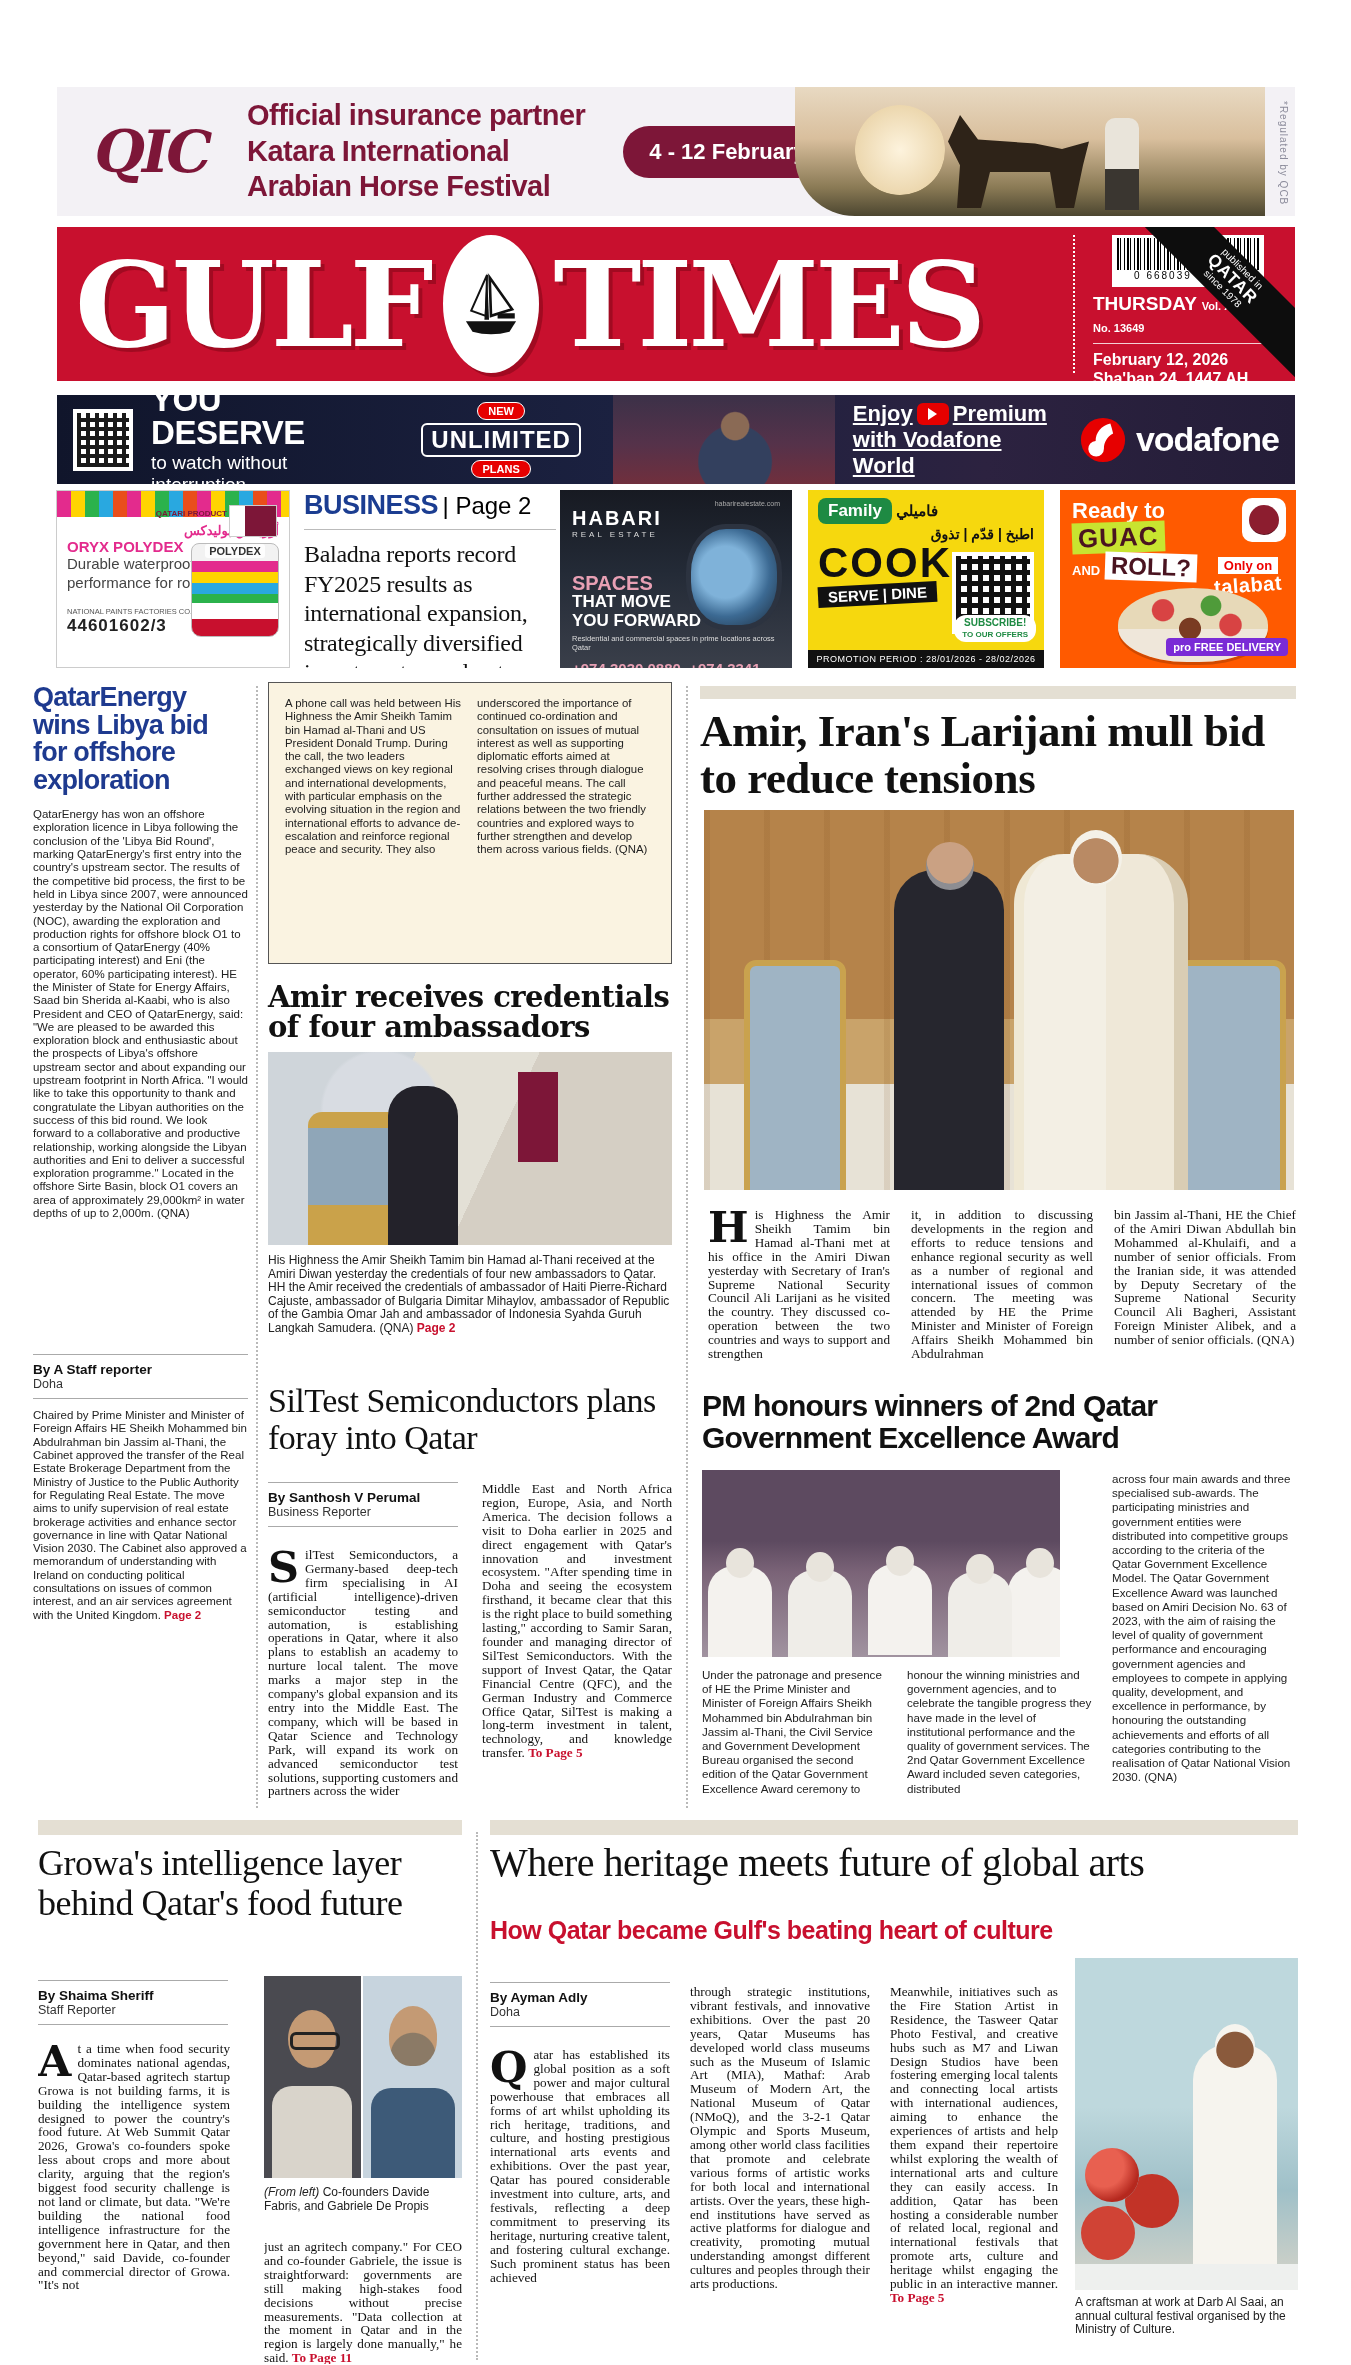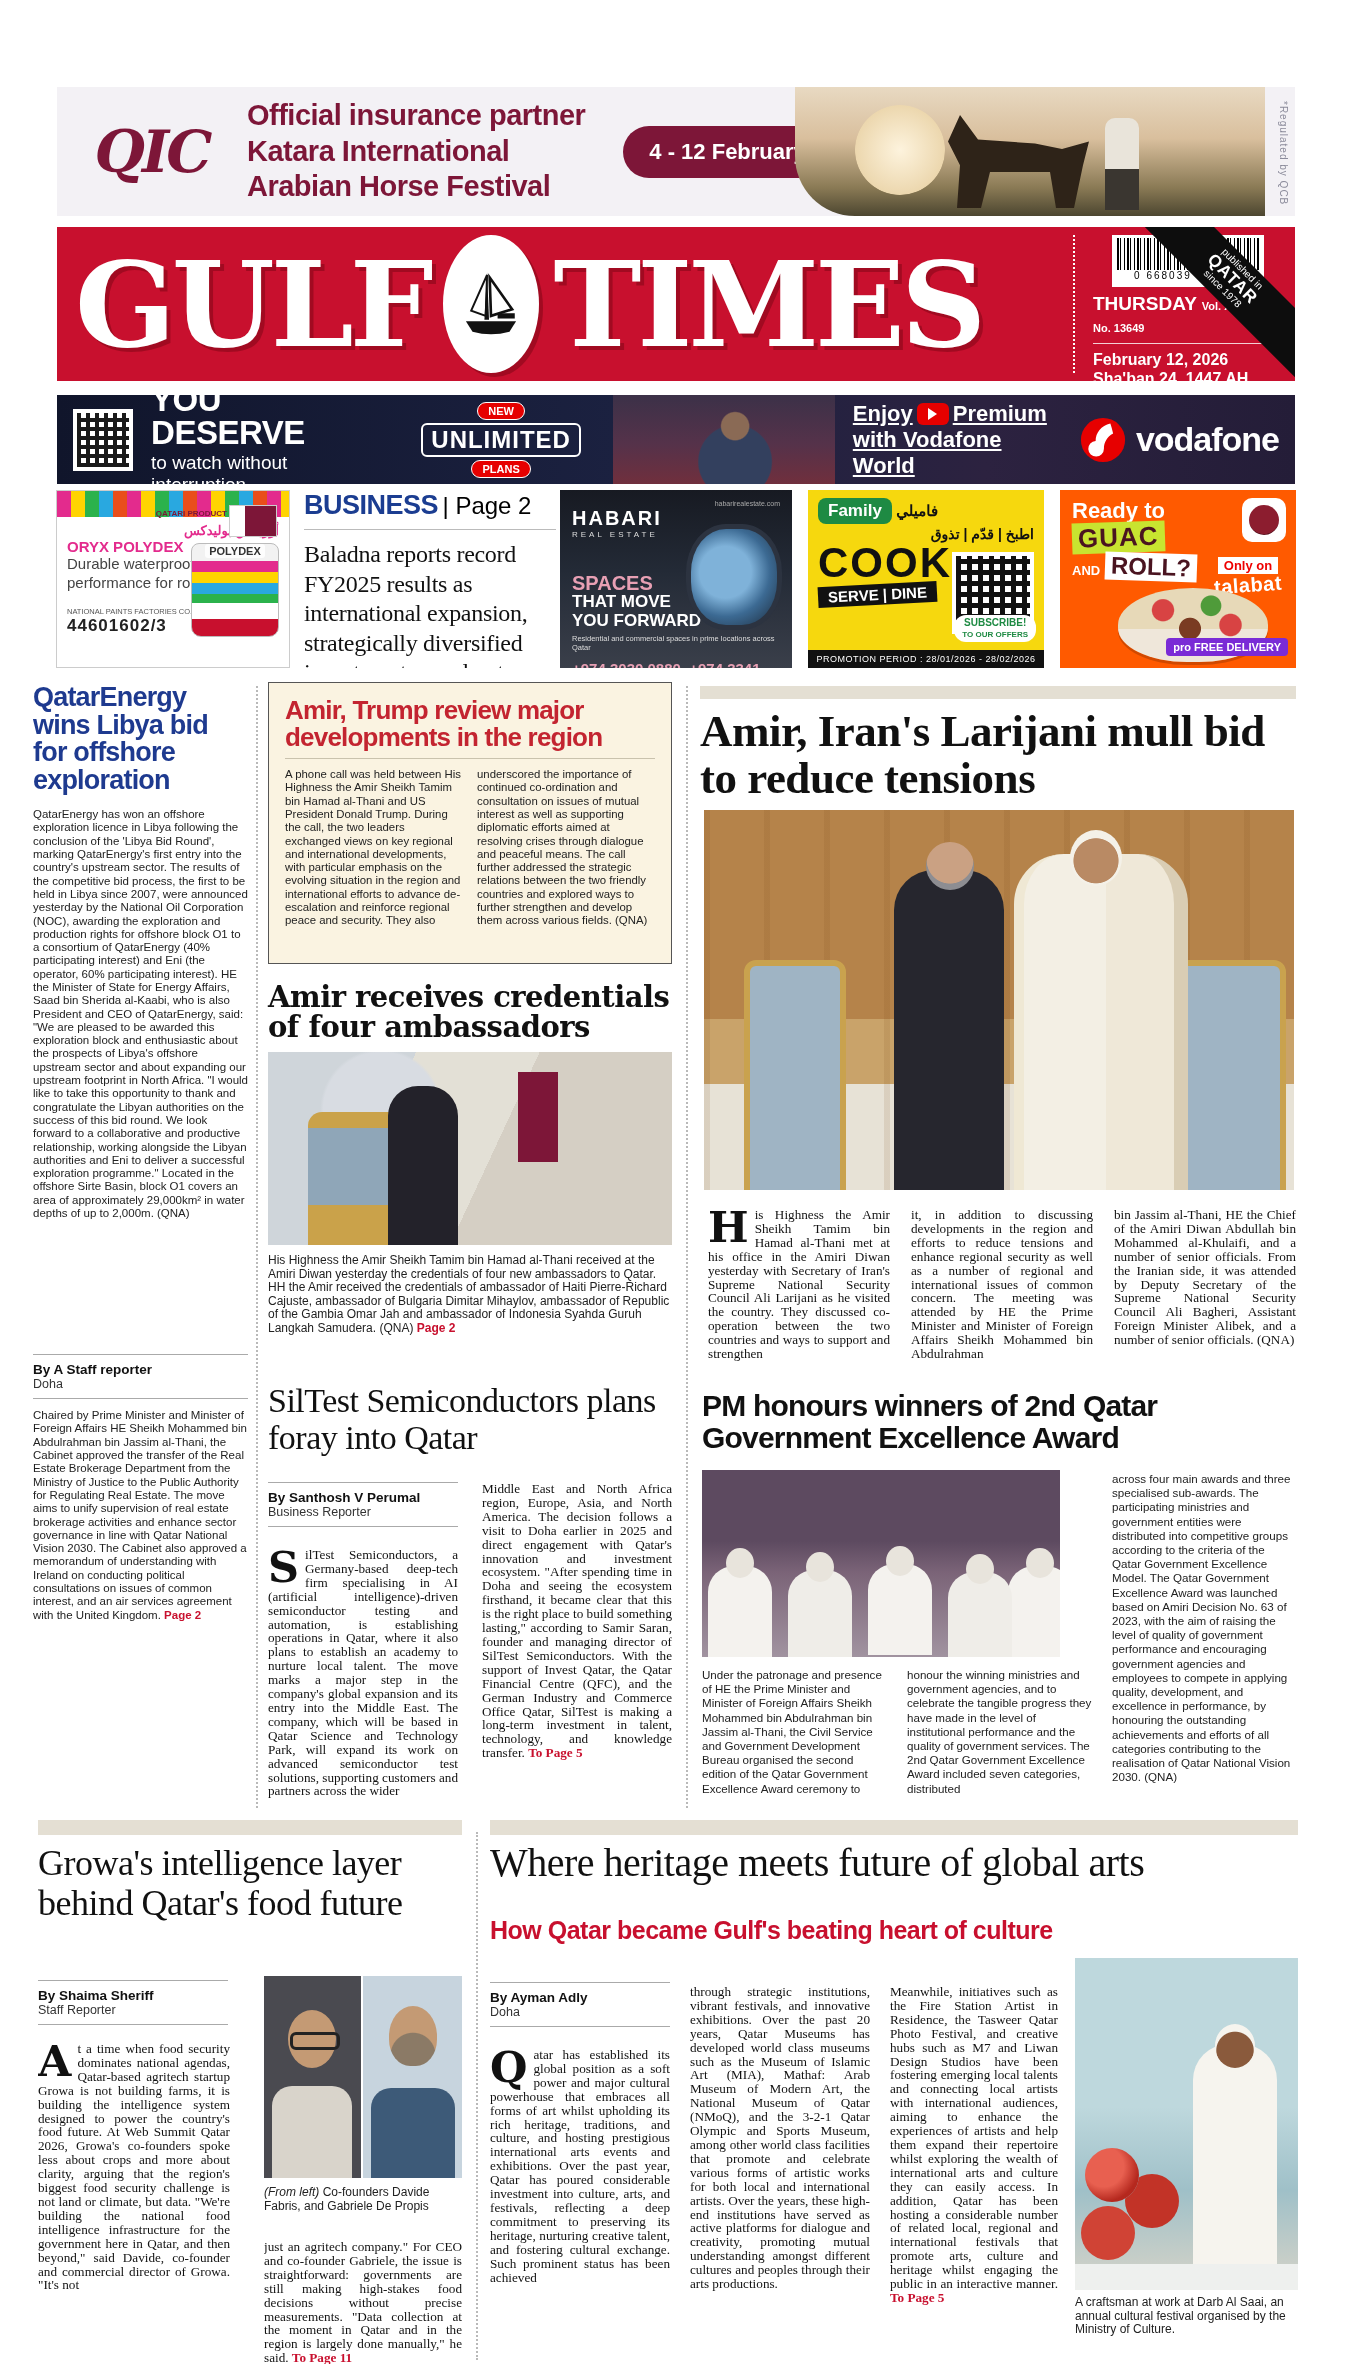--- a/index.html
+++ b/index.html
@@ -299,21 +299,20 @@
       <div class="byl-n">By A Staff reporter</div>
       <div class="byl-r">Doha</div>
     </div>
     <p class="body-s" style="margin:10px 0 0;"><span>Chaired by Prime Minister and Minister of Foreign Affairs HE Sheikh Mohammed bin Abdulrahman bin Jassim al-Thani, the Cabinet approved the transfer of the Real Estate Brokerage Department from the Ministry of Justice to the Public Authority for Regulating Real Estate.  The move aims to unify supervision of real estate brokerage activities and enhance sector governance in line with Qatar National Vision 2030. The Cabinet also approved a memorandum of understanding with Ireland on conducting political consultations on issues of common interest, and an air services agreement with the United Kingdom.</span> <span class="pageref">Page 2</span></p>
   </div>
 
   <div class="abs dotv" style="left:256px;top:686px;height:1122px;"></div>
 
   <div class="abs" style="left:268px;top:682px;width:404px;height:1130px;">
     <div class="cream-box abs" style="left:0;top:0;width:404px;height:282px;">
-      <div class="box-hl">Amir, Trump review major developments in the region</div>
       <div style="display:flex;gap:14px;">
         <p class="body-s" style="margin:0;width:50%;font-size:11.4px;">A phone call was held between His Highness the Amir Sheikh Tamim bin Hamad al-Thani and US President Donald Trump. During the call, the two leaders exchanged views on key regional and international developments, with particular emphasis on the evolving situation in the region and international efforts to advance de-escalation and reinforce regional peace and security. They also</p>
         <p class="body-s" style="margin:0;width:50%;font-size:11.4px;">underscored the importance of continued co-ordination and consultation on issues of mutual interest as well as supporting diplomatic efforts aimed at resolving crises through dialogue and peaceful means. The call further addressed the strategic relations between the two friendly countries and explored ways to further strengthen and develop them across various fields. (QNA)</p>
       </div>
     </div>
     <div class="hl-slab abs" style="left:0;top:300px;width:404px;font-size:29px;line-height:1.05;">Amir receives credentials of four ambassadors</div>
     <div class="photo" style="left:0;top:370px;width:404px;height:193px;background:
         radial-gradient(circle at 28% 30%,#d8dce2 0 18%,transparent 19%),
         linear-gradient(115deg,#cfd5da 0 30%,#e3e0d6 30% 55%,#d5cfc4 55% 100%);">
       <div class="abs" style="left:40px;top:60px;width:120px;height:133px;background:linear-gradient(180deg,#caa24a 0 12%,#8fa6b8 12% 70%,#caa24a 70% 100%);border-radius:14px 14px 0 0;"></div>

